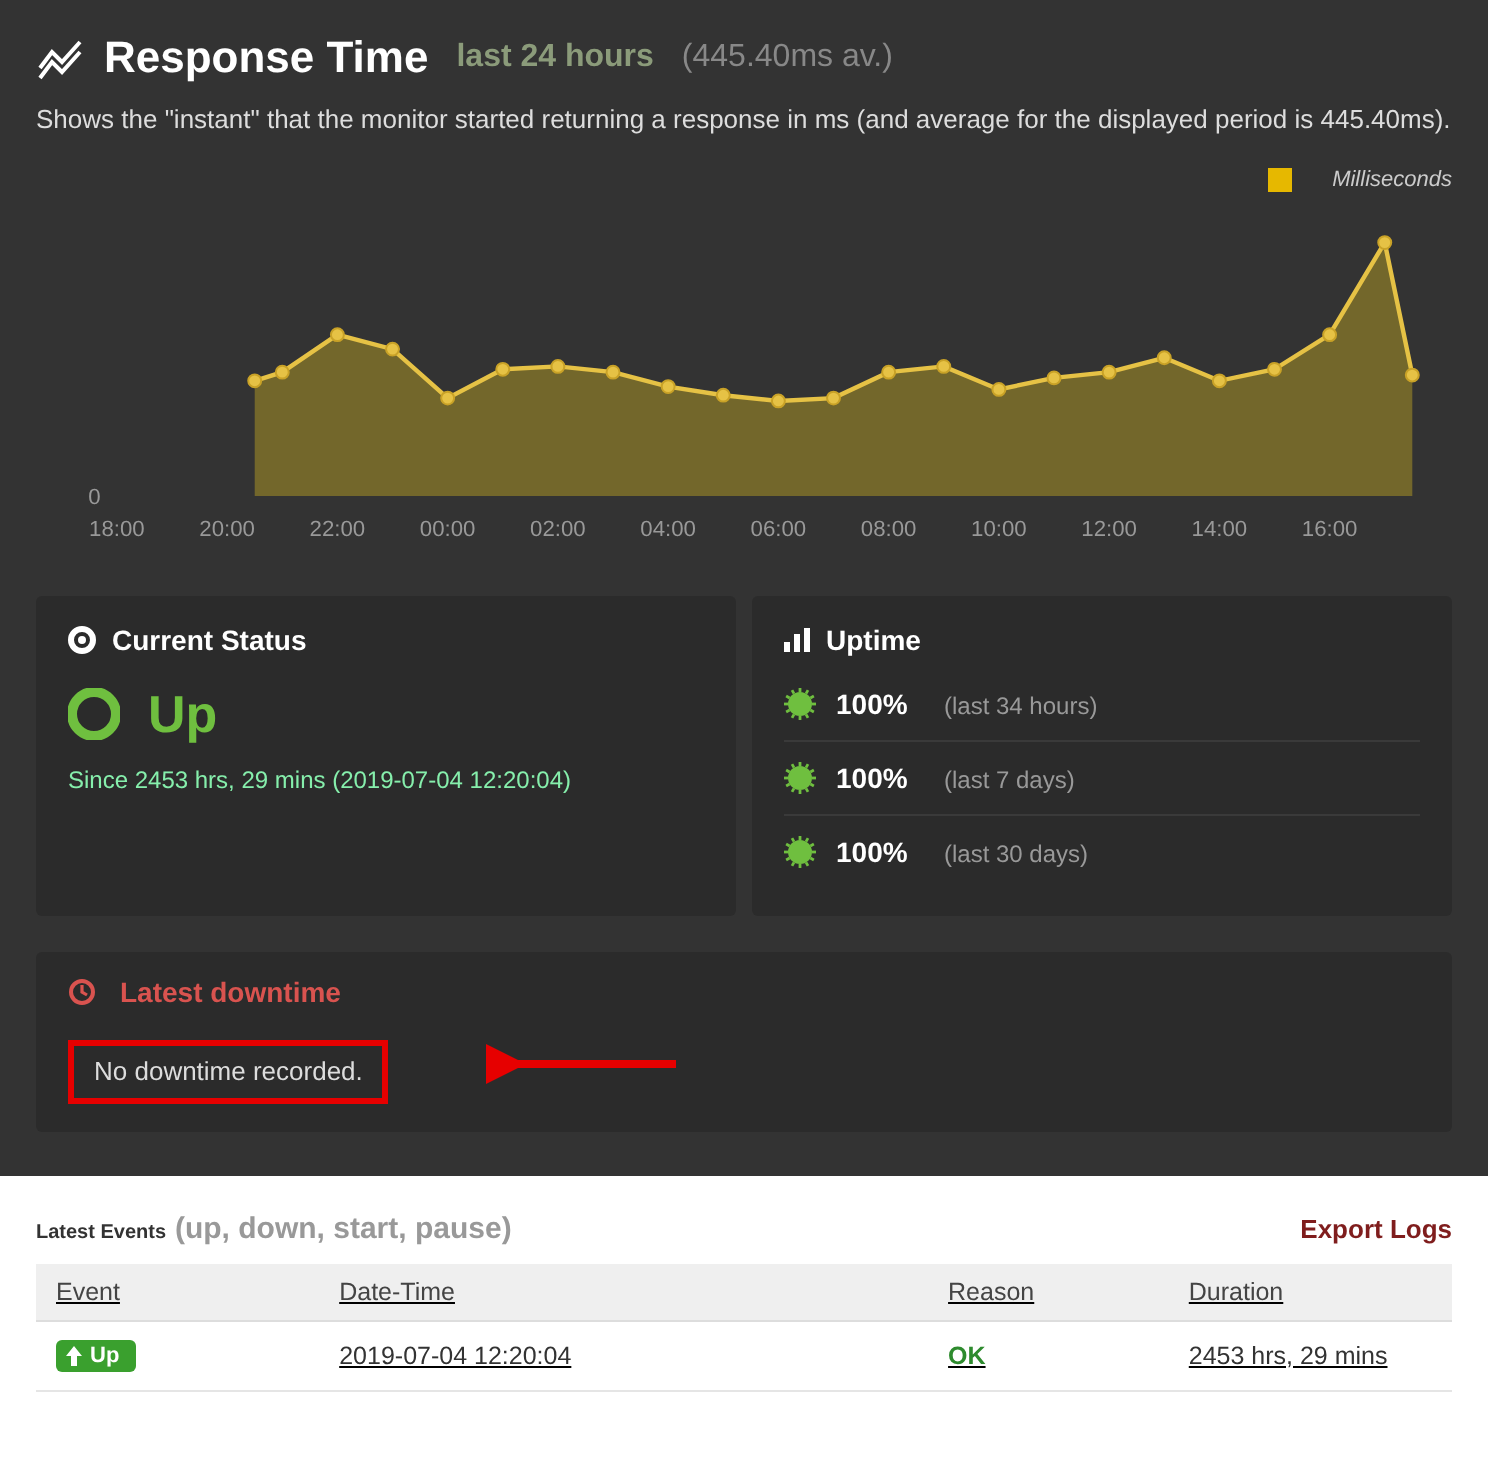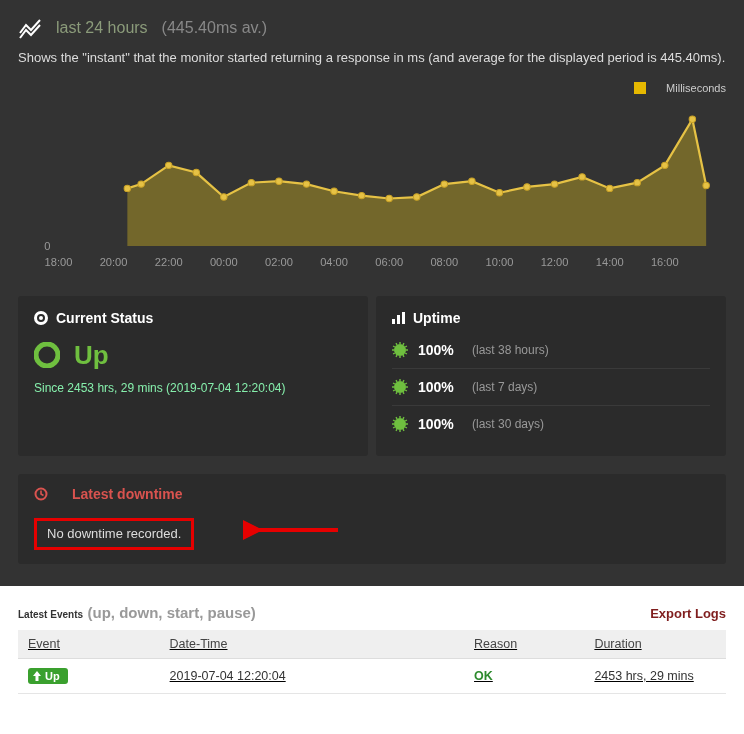--- a/index.html
+++ b/index.html
@@ -1,42 +1,42 @@
 <!DOCTYPE html>
 <html><head>
   <meta charset="utf-8">
   <style>
     * { margin: 0; padding: 0; box-sizing: border-box; }
     body { font-family: Arial, Helvetica, sans-serif; background: #fff; width: 744px; }
     .dark-panel { background: #333333; color: #fff; padding: 16px 18px 22px; }
     .header-row { display: flex; align-items: center; gap: 10px; margin-bottom: 8px; }
     .chart-line-icon { width: 24px; height: 24px; }
     .page-title { font-size: 22px; font-weight: bold; color: #fff; }
-    .subtitle { font-size: 16px; color: #8b9b7a; font-weight: normal; margin-left: 4px; }
+    .subtitle { font-size: 16px; color: #8b9b7a; font-weight: bold; margin-left: 4px; }
     .av-text { font-size: 16px; color: #888; margin-left: 4px; text-align: center; }
     .description { font-size: 13px; color: #ddd; line-height: 1.5; margin-bottom: 14px; }
-    .legend-row { display: flex; justify-content: flex-end; align-items: center; font-size: 11px; color: #ccc; gap: 20px; margin-bottom: 2px; }
+    .legend-row { display: flex; justify-content: flex-end; align-items: center; font-size: 11px; color: #ccc; gap: 20px; margin-bottom: 2px; font-style: italic; }
     .legend-swatch { width: 12px; height: 12px; background: #e6b800; display: inline-block; }
     .chart-wrap { position: relative; height: 180px; margin-bottom: 20px; }
     .chart-svg { width: 100%; height: 100%; }
     .axis-label { font-size: 11px; fill: #999; }
     .two-col { display: flex; gap: 8px; margin-bottom: 18px; }
     .card { background: #2b2b2b; border-radius: 3px; padding: 14px 16px; flex: 1; }
     .card-heading { display: flex; align-items: center; gap: 8px; font-size: 14px; font-weight: bold; color: #fff; margin-bottom: 14px; }
     .status-up { display: flex; align-items: center; gap: 14px; font-size: 26px; font-weight: bold; color: #6fbf3f; margin-bottom: 10px; }
     .status-icon-big { width: 26px; height: 26px; }
     .since-text { font-size: 12px; color: #86efac; }
     .uptime-rows { display: flex; flex-direction: column; }
-    .uptime-row { display: flex; align-items: center; gap: 10px; padding: 10px 0; border-top: 1px solid #3a3a3a; }
+    .uptime-row { display: flex; align-items: flex-end; gap: 10px; padding: 10px 0; border-top: 1px solid #3a3a3a; }
     .uptime-row:first-child { border-top: none; padding-top: 2px; }
     .burst-icon { width: 16px; height: 16px; }
     .uptime-pct { font-size: 14px; font-weight: bold; color: #fff; min-width: 44px; }
     .uptime-period { font-size: 12px; color: #999; }
     .downtime-card { background: #2b2b2b; border-radius: 3px; padding: 0 0 14px 0; }
-    .downtime-head { display: flex; align-items: center; gap: 24px; font-size: 14px; font-weight: bold; color: #d9534f; padding: 12px 16px 10px; }
+    .downtime-head { display: flex; align-items: center; gap: 12px; font-size: 14px; font-weight: bold; color: #d9534f; padding: 12px 16px 10px; }
     .downtime-body { padding: 6px 16px 0; position: relative; text-decoration: underline; }
     .no-downtime-box { display: inline-block; border: 3px solid #e60000; padding: 5px 10px 6px; font-size: 13px; color: #ddd; }
     .arrow-annot { position: absolute; left: 225px; top: 6px; width: 100px; height: 24px; }
     .bottom-section { background: #fff; padding: 18px 18px 10px; }
     .latest-events-head { display: flex; justify-content: space-between; align-items: baseline; margin-bottom: 8px; }
     .latest-events-title { font-size: 10px; font-weight: bold; color: #333; }
     .latest-events-sub { font-size: 15px; font-weight: bold; color: #999; }
     .export-link { font-size: 13px; font-weight: bold; color: #7f1d1d; cursor: pointer; }
     table { width: 100%; border-collapse: collapse; font-size: 12.5px; text-decoration: underline; }
     thead th { text-align: left; background: #efefef; padding: 7px 10px; color: #444; font-weight: normal; border-bottom: 1px solid #ddd; }
@@ -52,20 +52,21 @@
   </style>
 </head>
 <body>
 
 <div class="dark-panel">
   <div class="header-row">
     <svg class="chart-line-icon" viewBox="0 0 24 24" fill="none" stroke="#fff" stroke-width="2">
       <polyline points="2,17 8,9 13,14 22,4"></polyline>
         <polyline points="2,22 8,14 13,19 22,9"></polyline>
     </svg>
+    <span class="page-title">Response Time</span>
     <span class="subtitle">last 24 hours</span>
     <span class="av-text">(445.40ms av.)</span>
   </div>
   <p class="description">Shows the "instant" that the monitor started returning a response in ms (and average for the displayed period is 445.40ms).</p>
 
   <div class="legend-row">
     <span class="legend-swatch"></span>
     <span>Milliseconds</span>
   </div>
 
@@ -150,21 +151,21 @@
                 <line x1="2.803847577293368" y1="11" x2="1.0717967697244903" y2="12"></line>
                 <line x1="2" y1="8" x2="0" y2="8.000000000000002"></line>
                 <line x1="2.803847577293367" y1="5.000000000000002" x2="1.0717967697244895" y2="4.000000000000002"></line>
                 <line x1="4.999999999999997" y1="2.8038475772933698" x2="3.9999999999999964" y2="1.071796769724493"></line>
                 <line x1="7.999999999999999" y1="2" x2="7.999999999999998" y2="0"></line>
                 <line x1="11" y1="2.803847577293368" x2="12" y2="1.0717967697244912"></line>
                 <line x1="13.19615242270663" y1="4.999999999999997" x2="14.928203230275507" y2="3.9999999999999964"></line>
               </g>
             </svg>
     <span class="uptime-pct">100%</span>
-    <span class="uptime-period">(last 38 hours)</span>
+    <span class="uptime-period">(last 34 hours)</span>
           </div>
           <div class="uptime-row">
     <svg class="burst-icon" viewBox="0 0 16 16">
               <circle cx="8" cy="8" r="6" fill="#6fbf3f"></circle>
               <g stroke="#6fbf3f" stroke-width="1.4">
                 <line x1="14" y1="8" x2="16" y2="8"></line>
                 <line x1="13.196152422706632" y1="11" x2="14.92820323027551" y2="12"></line>
                 <line x1="11" y1="13.196152422706632" x2="12" y2="14.928203230275509"></line>
                 <line x1="8" y1="14" x2="8" y2="16"></line>
                 <line x1="5.000000000000002" y1="13.196152422706632" x2="4.000000000000002" y2="14.92820323027551"></line>

